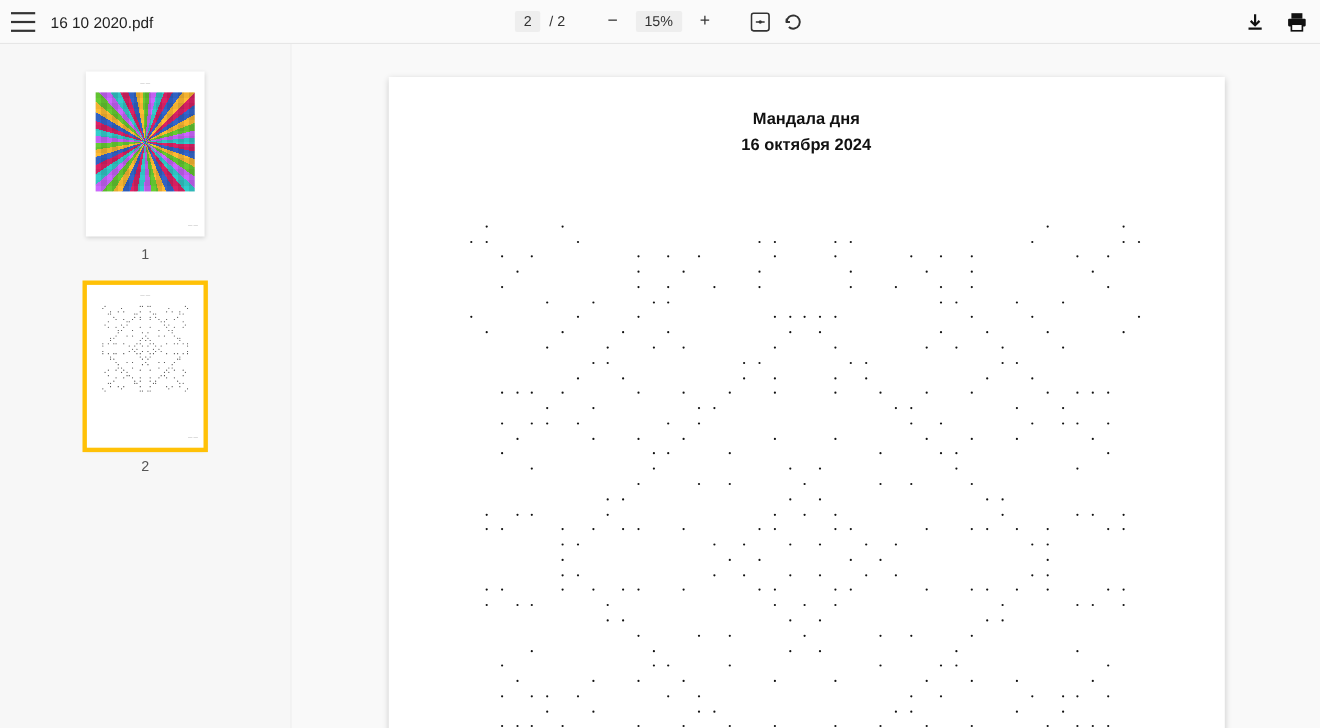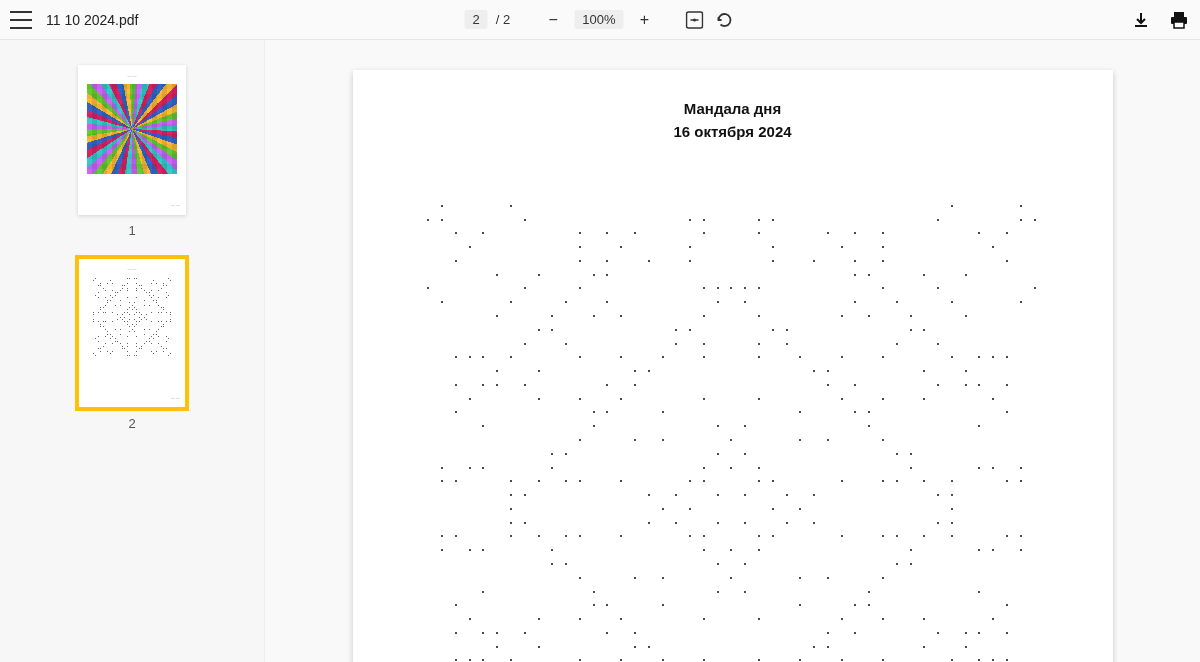--- a/index.html
+++ b/index.html
@@ -56,29 +56,29 @@
 </head>
 <body>
 
 <div class="toolbar">
   <div class="tb-left">
     <div class="menu-icon">
       <span></span>
         <span></span>
         <span></span>
     </div>
-    <div class="tb-title">11 10 2024.pdf</div>
+    <div class="tb-title">16 10 2020.pdf</div>
   </div>
 
   <div class="tb-center">
     <div class="page-box">2</div>
     <div class="page-total">/ 2</div>
     <div style="width:14px"></div>
     <div class="zoom-btn">−</div>
-    <div class="zoom-level">100%</div>
+    <div class="zoom-level">15%</div>
     <div class="zoom-btn">+</div>
     <div style="width:10px"></div>
     <div class="fit-icon">
       <svg width="18" height="18" viewBox="0 0 18 18">
           <rect x="1" y="1" width="16" height="16" rx="2" fill="none" stroke="#333" stroke-width="1.5"></rect>
           <line x1="5" y1="9" x2="13" y2="9" stroke="#333" stroke-width="1.5"></line>
           <circle cx="9" cy="9" r="1.5" fill="#333"></circle>
         </svg>
     </div>
     <div class="rotate-icon">

